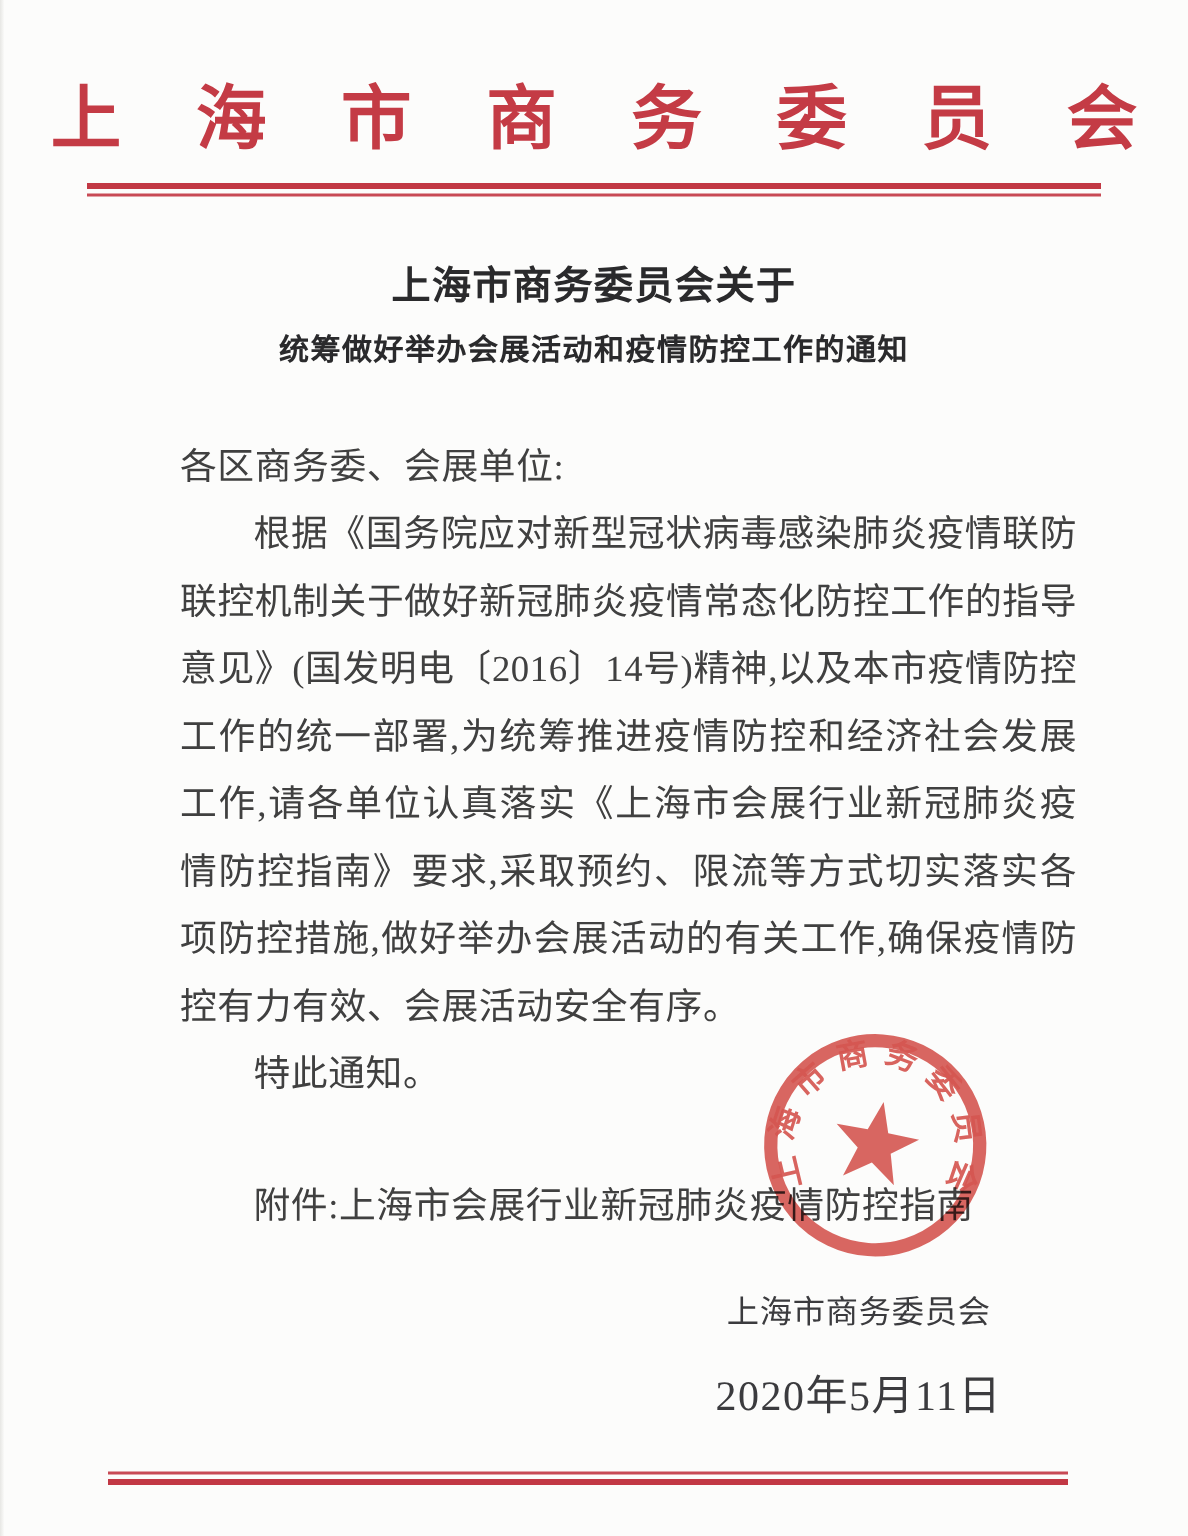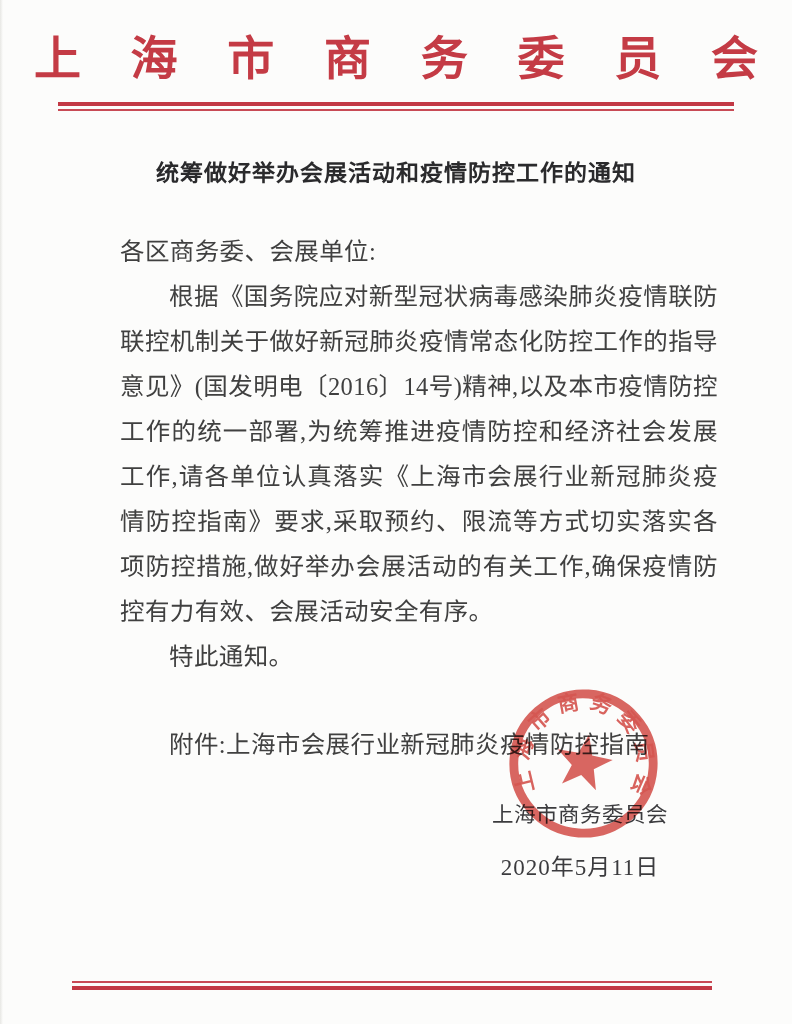--- a/index.html
+++ b/index.html
@@ -9,39 +9,39 @@
     background:#fcfcfb;
     overflow:hidden;
     font-family:"Liberation Serif","DejaVu Serif",serif;
   }
   .scan-edge{
     position:absolute;left:0;top:0;bottom:0;width:3px;
     background:linear-gradient(to right,#e7e7e4,rgba(252,252,251,0));
   }
   
   .letterhead{
-    padding-top:20px;
+    padding-top:40px;
     text-align:center;
     color:#c43b45;
     font-size:47px;
     font-weight:bold;
     letter-spacing:19px;
     text-indent:19px;
     white-space:nowrap;
   }
   .rule-top{
     width:676px;height:3px;
     margin:13px auto 0 auto;
     border-top:4px solid #c23844;
     border-bottom:2px solid #c84a55;
   }
   
   .doc-title{margin-top:40px;text-align:center;color:#2a2a2c;font-weight:bold;}
   .doc-title .t1{font-size:26px;line-height:40px;letter-spacing:1px;}
-  .doc-title .t2{font-size:23px;line-height:46px;letter-spacing:1px;}
+  .doc-title .t2{font-size:20px;line-height:46px;letter-spacing:1px;}
   
   .body-text{
     margin:32px 74px 0 120px;
     font-size:24.5px;
     line-height:45px;
     color:#404040;
     text-align:justify;
     letter-spacing:0.4px;
   }
   .body-text p{margin:0;}
@@ -49,21 +49,21 @@
   .attachment{margin-top:43px !important;}
   
   .signoff{
     margin-top:36px;
     padding-right:124px;
     text-align:right;
     color:#3b3b3e;
   }
   .signoff-inner{display:inline-block;text-align:center;}
   .sig-agency{font-size:21.5px;letter-spacing:0.5px;line-height:24px;}
-  .sig-date{font-size:23px;margin-top:21px;letter-spacing:1px;}
+  .sig-date{font-size:28px;margin-top:21px;letter-spacing:1px;}
   
   .seal{
     position:absolute;
     left:505px;top:685px;
     width:157px;height:157px;
     mix-blend-mode:multiply;
     pointer-events:none;
   }
   
   .rule-bottom{
@@ -79,20 +79,21 @@
 
 <div class="page">
 
   <div class="scan-edge"></div>
 
   <div class="letterhead">上 海 市 商 务 委 员 会</div>
 
   <div class="rule-top"></div>
 
   <div class="doc-title">
+    <div class="t1">上海市商务委员会关于</div>
     <div class="t2">统筹做好举办会展活动和疫情防控工作的通知</div>
   </div>
 
   <div class="body-text">
     <p>各区商务委、会展单位:</p>
     <p class="indent">根据《国务院应对新型冠状病毒感染肺炎疫情联防联控机制关于做好新冠肺炎疫情常态化防控工作的指导意见》(国发明电〔2016〕14号)精神,以及本市疫情防控工作的统一部署,为统筹推进疫情防控和经济社会发展工作,请各单位认真落实《上海市会展行业新冠肺炎疫情防控指南》要求,采取预约、限流等方式切实落实各项防控措施,做好举办会展活动的有关工作,确保疫情防控有力有效、会展活动安全有序。</p>
     <p class="indent">特此通知。</p>
     <p class="indent attachment">附件:上海市会展行业新冠肺炎疫情防控指南</p>
   </div>
 

